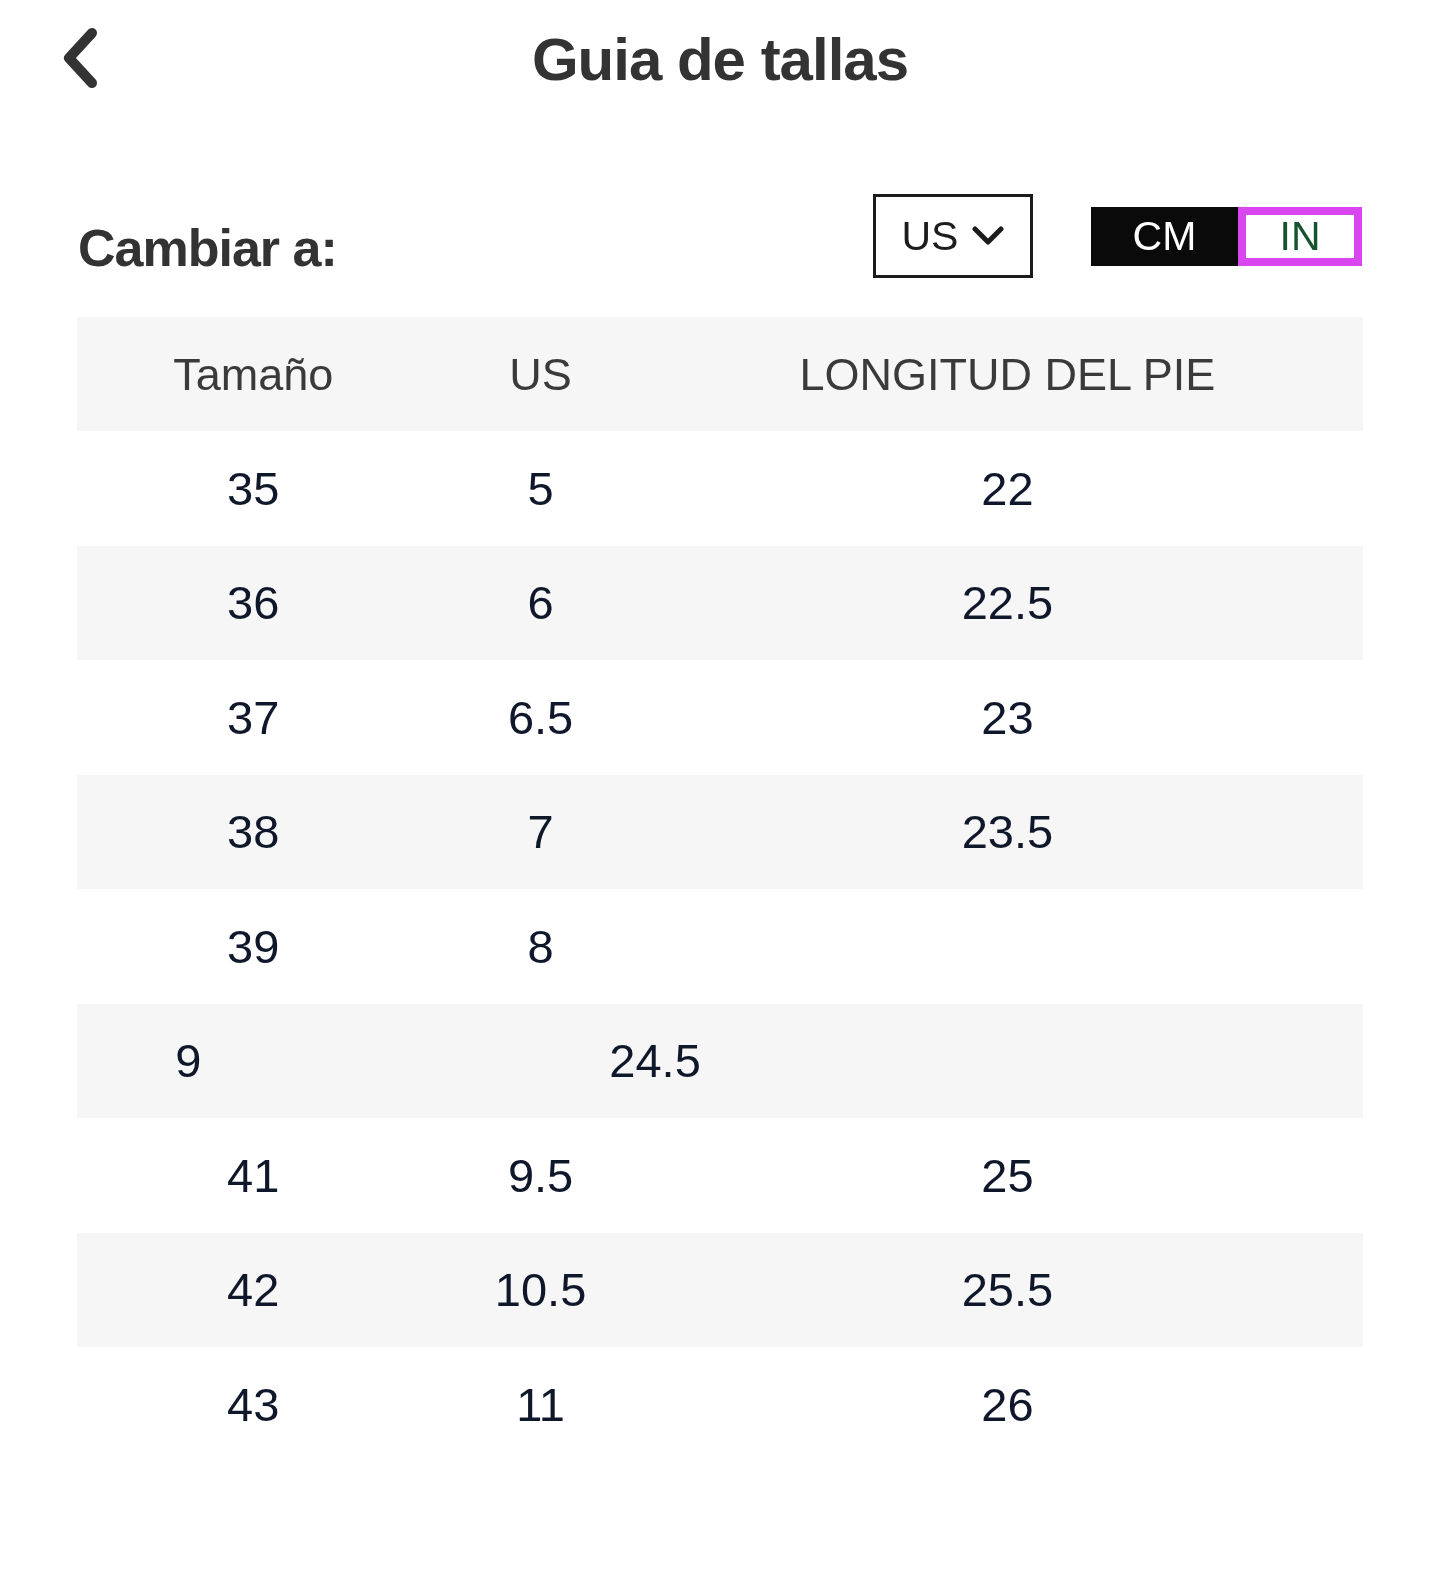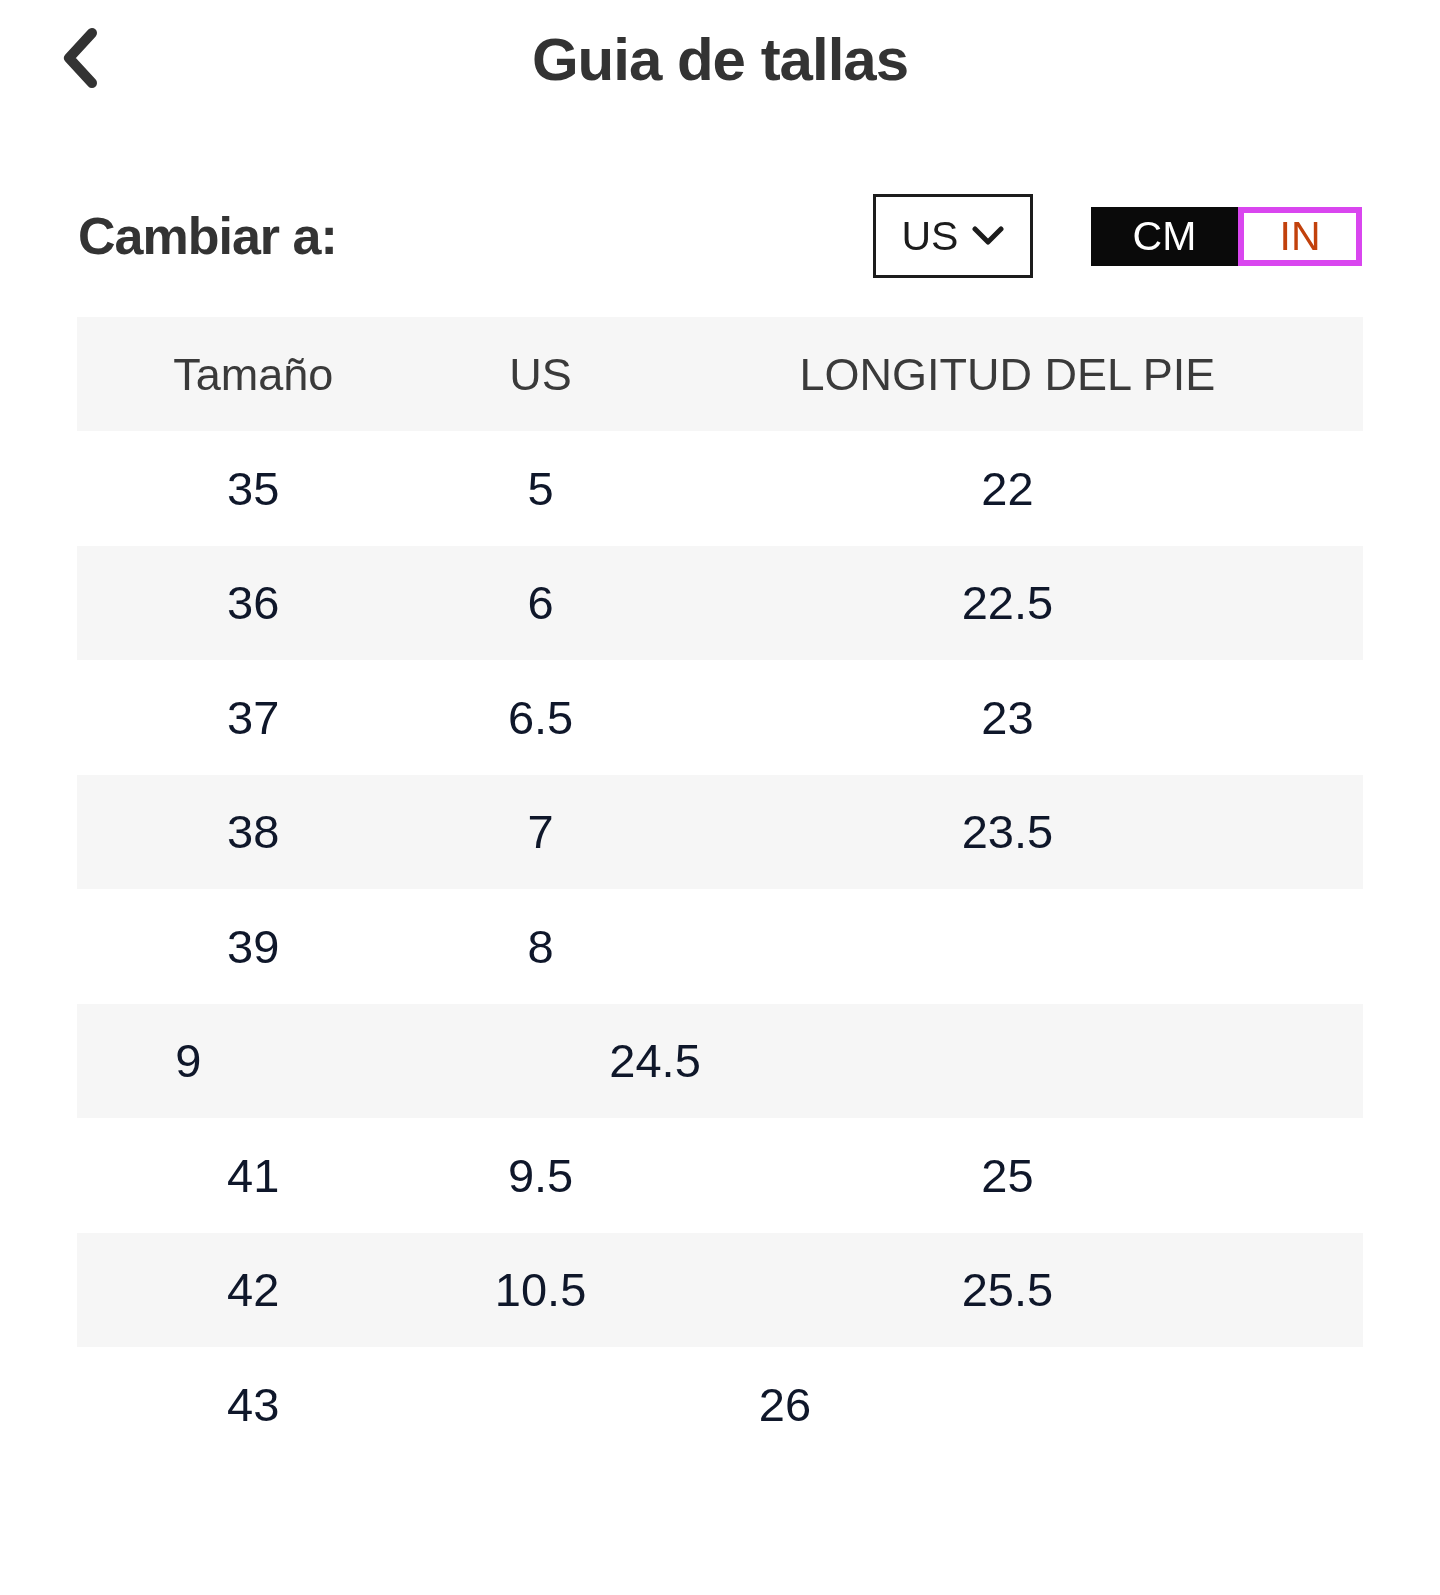--- a/index.html
+++ b/index.html
@@ -47,21 +47,21 @@
     padding-top: 24px;
     line-height: 72px;
     letter-spacing: -1px;
   }
   
   .controls {
     margin-top: 94px;
     padding: 0 78px;
     height: 84px;
     display: flex;
-    align-items: center;
+    align-items: flex-end;
     justify-content: space-between;
   }
   .change-label {
     font-size: 52px;
     font-weight: 700;
     color: #333333;
     letter-spacing: -1px;
   }
   .controls-right {
     display: flex;
@@ -99,22 +99,22 @@
   }
   .unit-option.active {
     width: 147px;
     background: #0a0a0a;
     color: #ffffff;
     border: none;
   }
   .unit-option.inactive {
     width: 124px;
     background: #ffffff;
-    color: #c2410c;
-    border: 6px solid #d946ef;
+    color: #14532d;
+    border: 8px solid #d946ef;
   }
   
   .size-table {
     margin: 39px 77px 0 77px;
     width: 1286px;
   }
   .t-row {
     display: flex;
     align-items: center;
     height: 114.5px;
@@ -218,18 +218,19 @@
     <div class="t-cell col-us">9.5</div>
     <div class="t-cell col-length">25</div>
   </div>
         <div class="t-row">
     <div class="t-cell col-size">42</div>
     <div class="t-cell col-us">10.5</div>
     <div class="t-cell col-length">25.5</div>
   </div>
         <div class="t-row">
     <div class="t-cell col-size">43</div>
+    <div class="t-cell col-us">11</div>
     <div class="t-cell col-length">26</div>
   </div>
       </div>
   </div>
 
 </div>
 
 </body></html>

